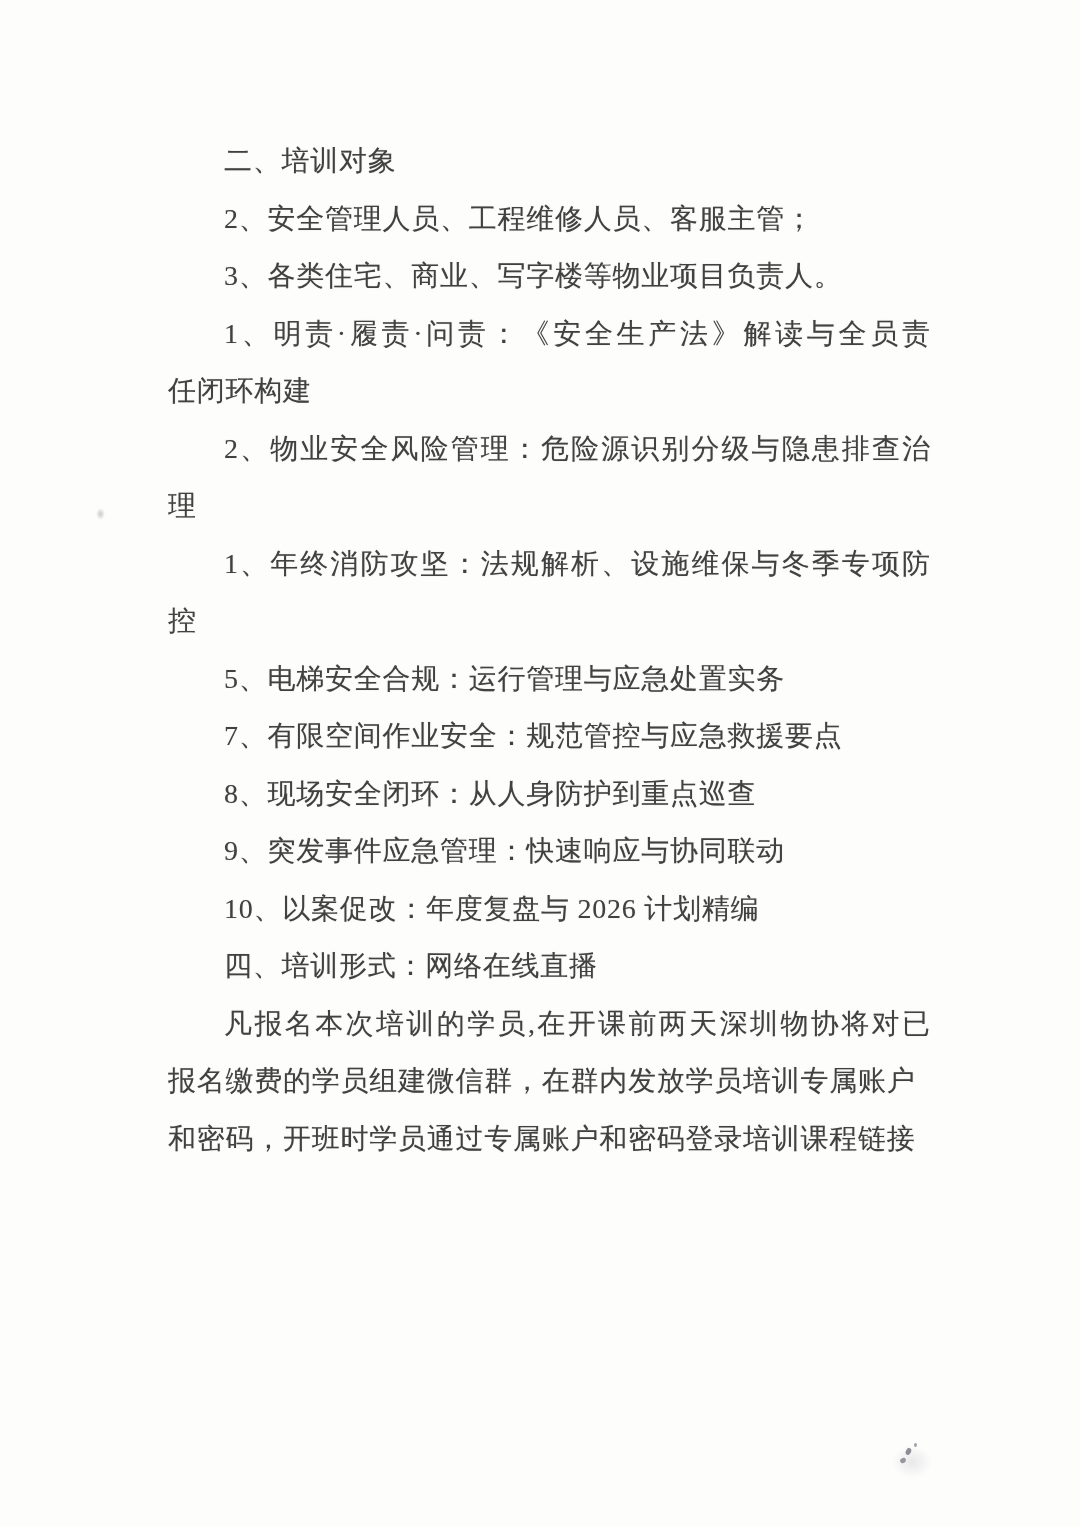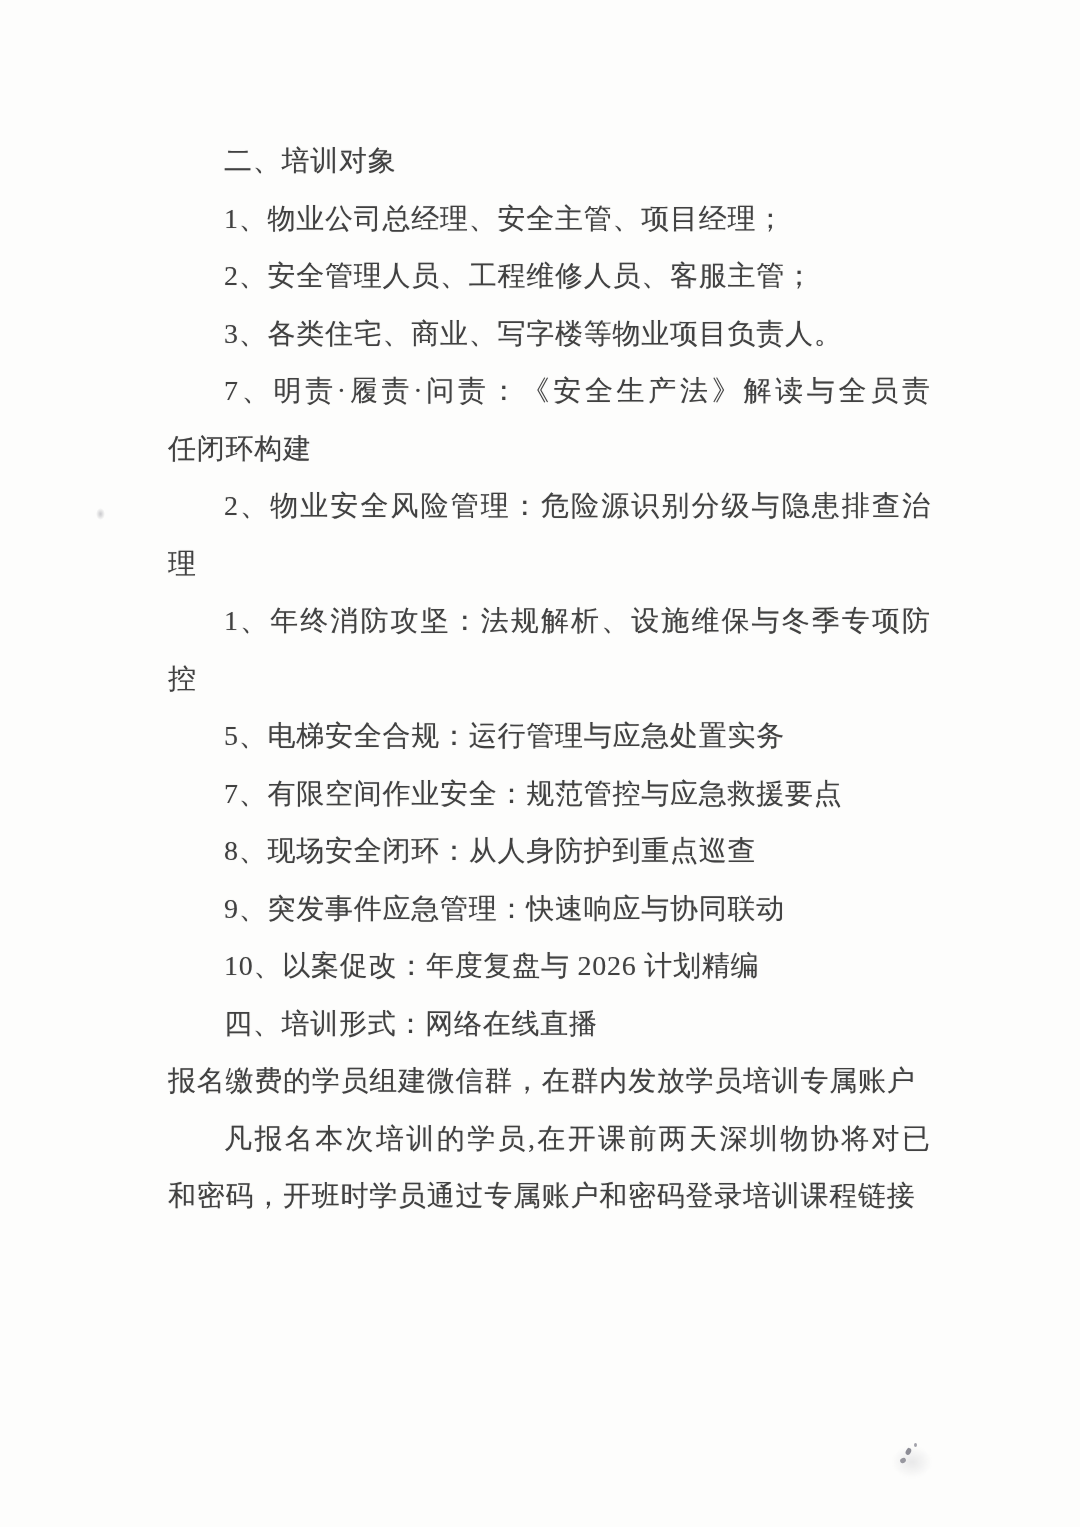--- a/index.html
+++ b/index.html
@@ -72,37 +72,36 @@
     filter: blur(0.5px);
     border-radius: 50%;
   }
 </style>
 </head>
 <body>
 
 <div class="page">
   <div class="content">
     <div class="line indent">二、培训对象</div>
-    <div class="line indent">1、物业公司总经理、安全主管、项目经理；</div>
     <div class="line indent">2、安全管理人员、工程维修人员、客服主管；</div>
     <div class="line indent">3、各类住宅、商业、写字楼等物业项目负责人。</div>
-    <div class="line indent fill">7、明责·履责·问责：《安全生产法》解读与全员责</div>
+    <div class="line indent fill">1、明责·履责·问责：《安全生产法》解读与全员责</div>
     <div class="line">任闭环构建</div>
     <div class="line indent fill">2、物业安全风险管理：危险源识别分级与隐患排查治</div>
     <div class="line">理</div>
     <div class="line indent fill">1、年终消防攻坚：法规解析、设施维保与冬季专项防</div>
     <div class="line">控</div>
     <div class="line indent">5、电梯安全合规：运行管理与应急处置实务</div>
     <div class="line indent">7、有限空间作业安全：规范管控与应急救援要点</div>
     <div class="line indent">8、现场安全闭环：从人身防护到重点巡查</div>
     <div class="line indent">9、突发事件应急管理：快速响应与协同联动</div>
     <div class="line indent">10、以案促改：年度复盘与 2026 计划精编</div>
     <div class="line indent">四、培训形式：网络在线直播</div>
+    <div class="line indent fill">凡报名本次培训的学员,在开课前两天深圳物协将对已</div>
     <div class="line">报名缴费的学员组建微信群，在群内发放学员培训专属账户</div>
-    <div class="line indent fill">凡报名本次培训的学员,在开课前两天深圳物协将对已</div>
     <div class="line">和密码，开班时学员通过专属账户和密码登录培训课程链接</div>
   </div>
 
   <div class="speck speck-smudge"></div>
   <div class="speck speck-a1"></div>
   <div class="speck speck-a2"></div>
   <div class="speck speck-a3"></div>
   <div class="speck speck-left"></div>
 </div>
 

